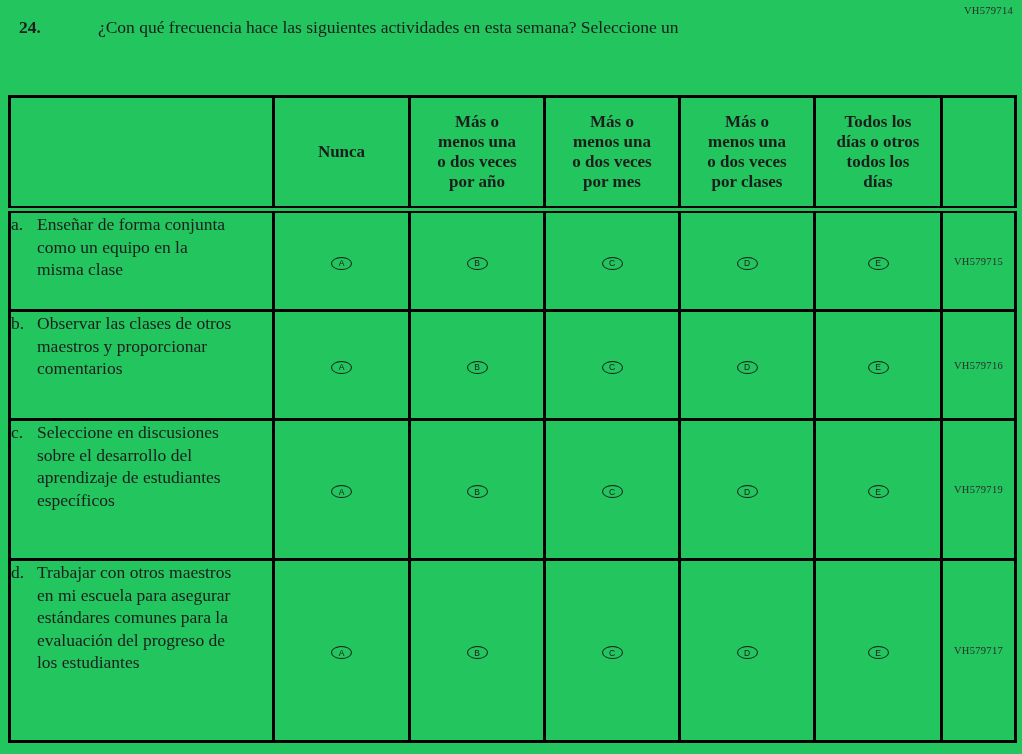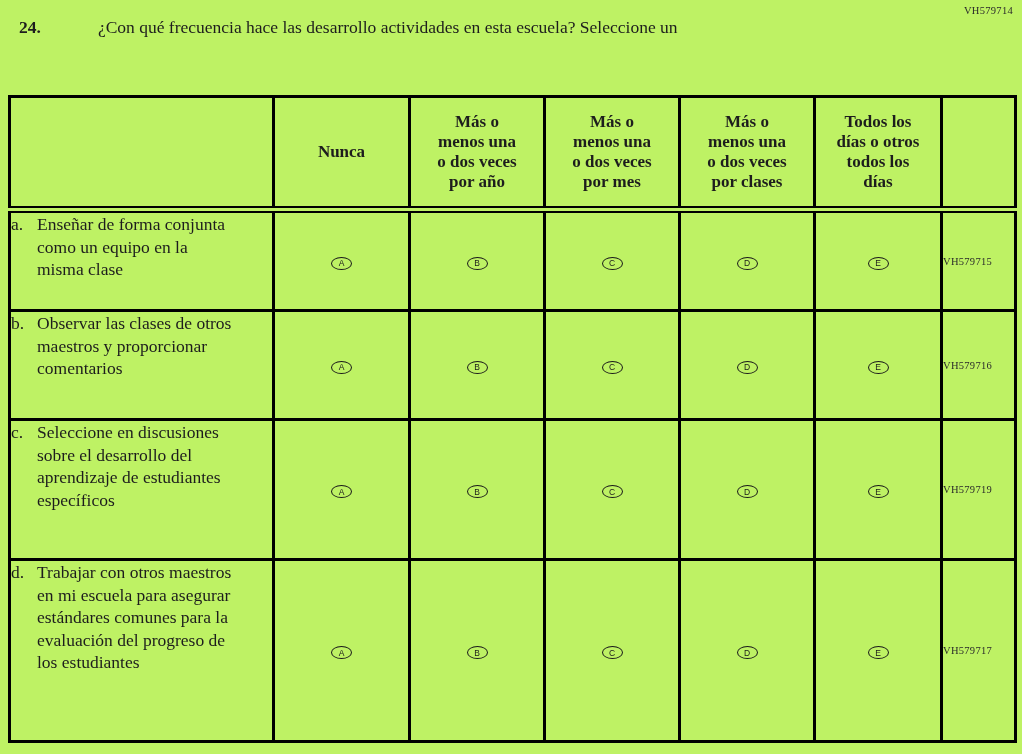--- a/index.html
+++ b/index.html
@@ -4,21 +4,21 @@
 <style>
   html, body {
     margin: 0;
     padding: 0;
     background: #ffffff;
   }
   .page {
     position: relative;
     width: 1022px;
     height: 754px;
-    background: #bef264;
+    background: #22c55e;
     font-family: "Liberation Serif", serif;
     color: #1d1d1d;
     overflow: hidden;
   }
   .page-code {
     position: absolute;
     top: 5px;
     right: 9px;
     font-size: 10.5px;
     letter-spacing: 0.3px;
@@ -95,20 +95,21 @@
     border: 1.5px solid #1a1a1a;
     border-radius: 50%;
     font-family: "Liberation Sans", sans-serif;
     font-size: 8.5px;
     line-height: 1;
     color: #1a1a1a;
     cursor: pointer;
     box-sizing: border-box;
   }
   .code-cell {
+    text-align: center;
     vertical-align: middle;
     font-size: 10.5px;
     letter-spacing: 0.3px;
     color: #2b2b2b;
     padding: 0 1px;
   }
   tr.r-head { height: 97px; }
   tr.r-a { height: 101px; }
   tr.r-b { height: 109px; }
   tr.r-c { height: 140px; }
@@ -117,21 +118,21 @@
 </head>
 <body>
 
 <div class="page">
 
   <span class="page-code">VH579714</span>
 
   <div class="question">
     <span class="q-number">24.</span>
     <span class="q-body">
-      <span>¿Con qué frecuencia hace las desarrollo actividades en esta escuela? Seleccione</span>
+      <span>¿Con qué frecuencia hace las siguientes actividades en esta semana? Seleccione</span>
       <span class="q-bold">un</span>
     </span>
   </div>
 
   <table class="freq-table">
     <colgroup>
       <col style="width:264px">
       <col style="width:136px">
       <col style="width:135px">
       <col style="width:135px">

